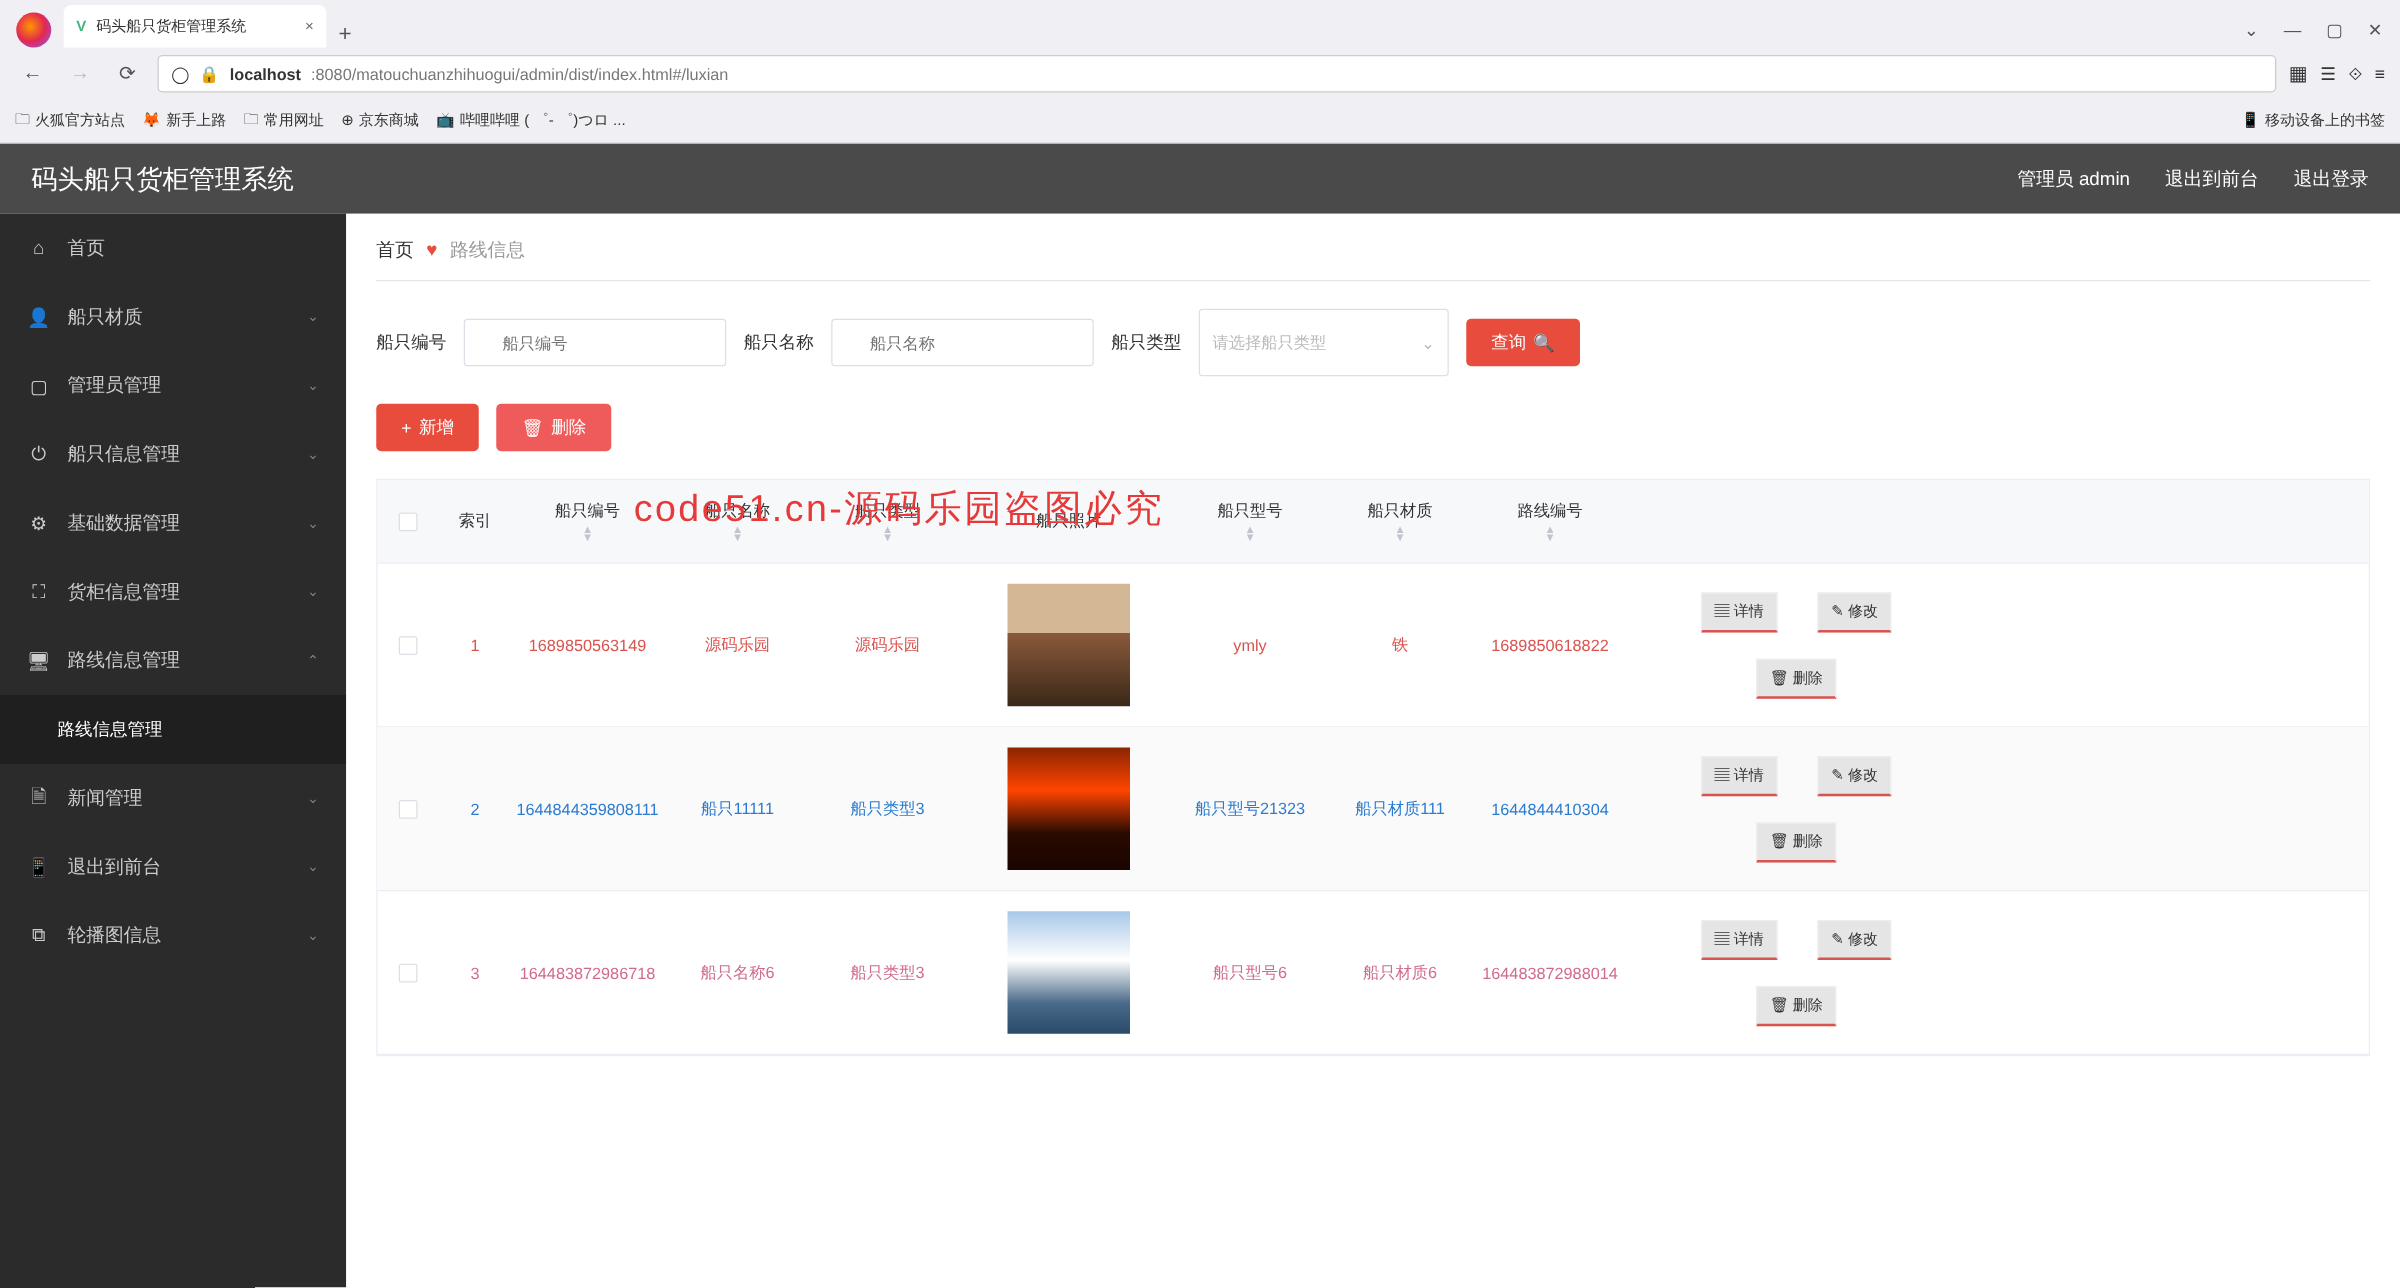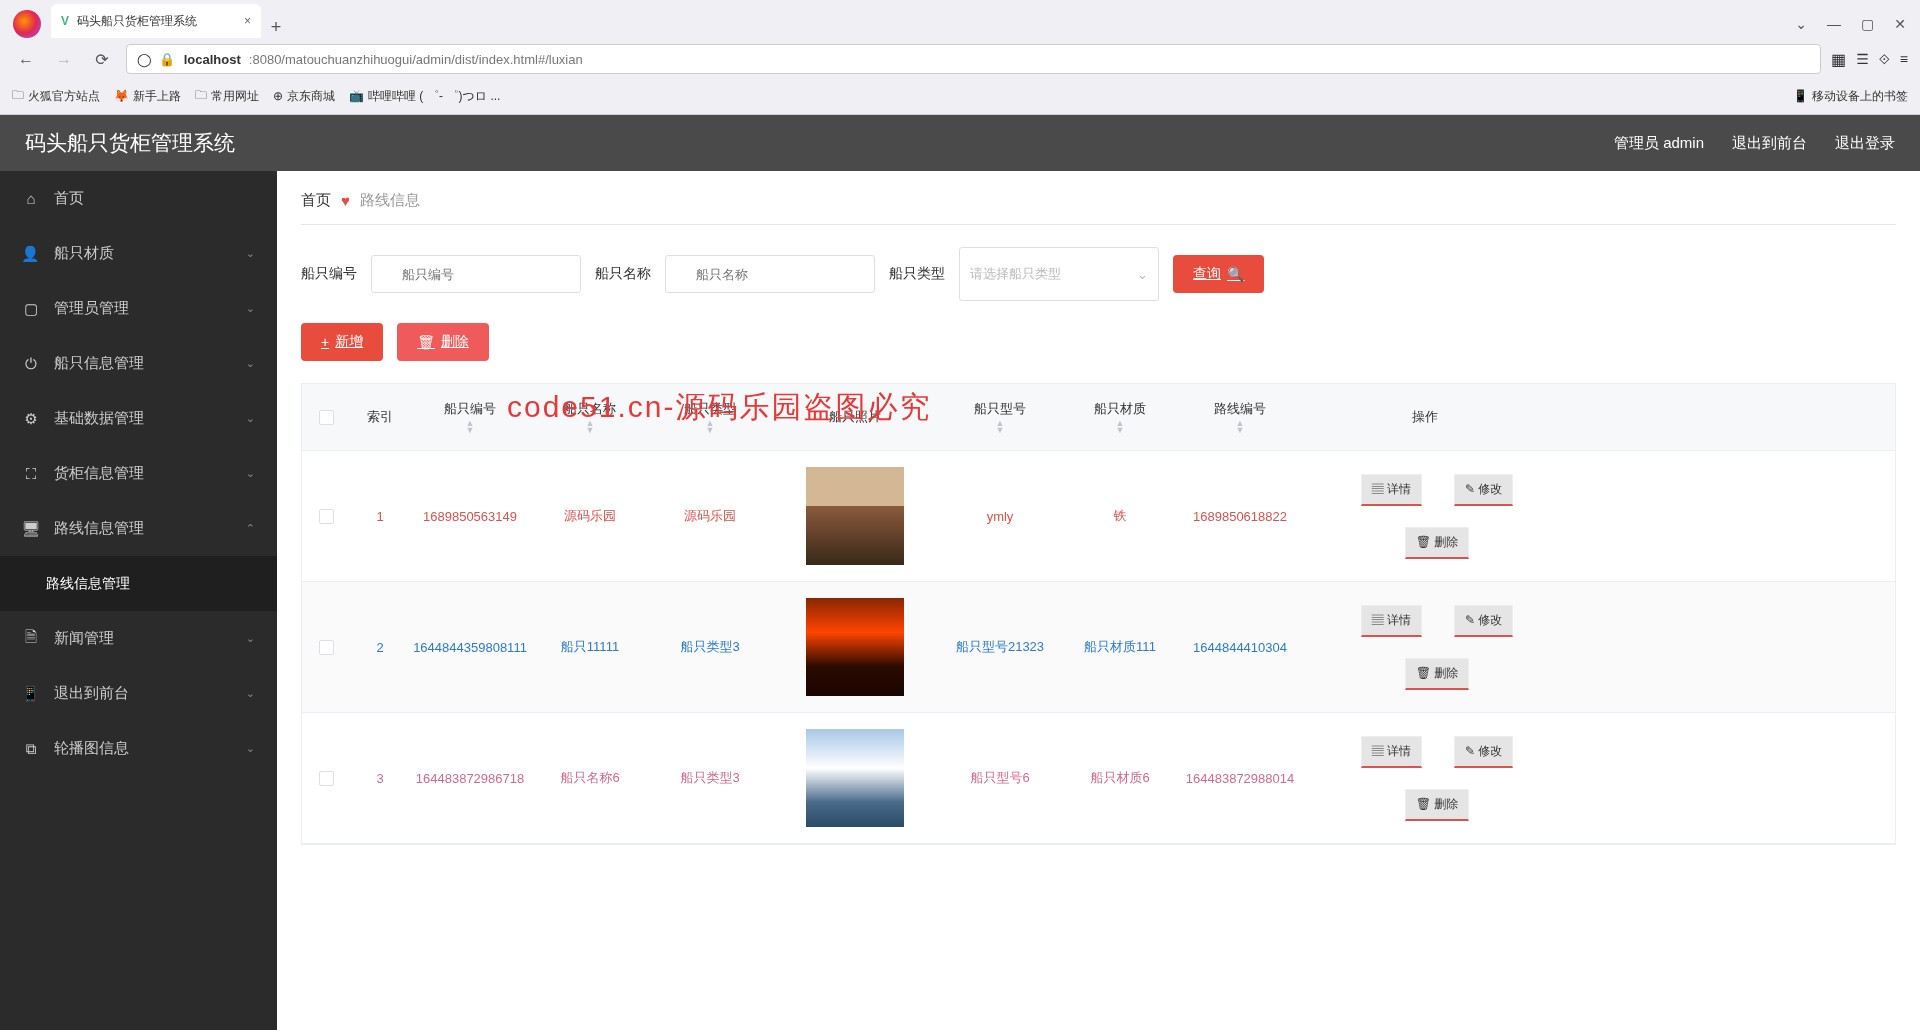--- a/index.html
+++ b/index.html
@@ -44,21 +44,21 @@
 .heart { color: #e74c3c; }
 
 .search-row { display: flex; align-items: center; gap: 14px; margin: 22px 0; }
 .search-label { font-size: 14px; }
 .search-input { width: 210px; height: 38px; border: 1px solid #dcdfe6; border-radius: 3px; padding: 0 28px 0 10px; font-size: 13px; position: relative; }
 .input-wrap { position: relative; }
 .input-wrap .icn { position: absolute; left: 10px; top: 50%; transform: translateY(-50%); color: #bbb; }
 .input-wrap input { padding-left: 30px; }
 .select-wrap { width: 200px; height: 54px; border: 1px solid #dcdfe6; border-radius: 3px; display: flex; align-items: center; padding: 0 10px; color: #bbb; font-size: 13px; cursor: pointer; }
 .select-wrap .chev { margin-left: auto; }
-.btn { height: 38px; padding: 0 20px; border: none; border-radius: 4px; cursor: pointer; font-size: 14px; display: inline-flex; align-items: center; gap: 6px; text-decoration: underline; }
+.btn { height: 38px; padding: 0 20px; border: none; border-radius: 4px; cursor: pointer; font-size: 14px; display: inline-flex; align-items: center; gap: 6px; }
 .btn-red { background: #e74c3c; color: #fff; }
 .btn-red-o { background: #ef5b5b; color: #fff; }
 .action-row { display: flex; gap: 14px; margin-bottom: 22px; }
 
 .table-wrap { border: 1px solid #ebeef5; position: relative; z-index: 2; }
 .thead { display: flex; background: #f7f8fa; border-bottom: 1px solid #ebeef5; font-weight: 400; font-size: 13px; }
 .th, .td { padding: 16px 6px; display: flex; align-items: center; justify-content: center; text-align: center; }
 .col-chk { width: 48px; }
 .col-idx { width: 60px; }
 .col-a { width: 120px; flex-direction: column; gap: 2px; }
@@ -249,21 +249,20 @@
             <span class="sort">▲<br>▼</span>
           </div>
         <div class="th col-a">
             <span>船只材质</span>
             <span class="sort">▲<br>▼</span>
           </div>
         <div class="th col-a">
             <span>路线编号</span>
             <span class="sort">▲<br>▼</span>
           </div>
-        <div class="th col-ops">操作</div>
       </div>
       <div id="tbody">
           <div class="trow">
             <div class="td col-chk">
               <div class="chkbox"></div>
             </div>
             <div class="td col-idx link-red">1</div>
             <div class="td col-a link-red">1689850563149</div>
             <div class="td col-a link-red">源码乐园</div>
             <div class="td col-a link-red">源码乐园</div>

